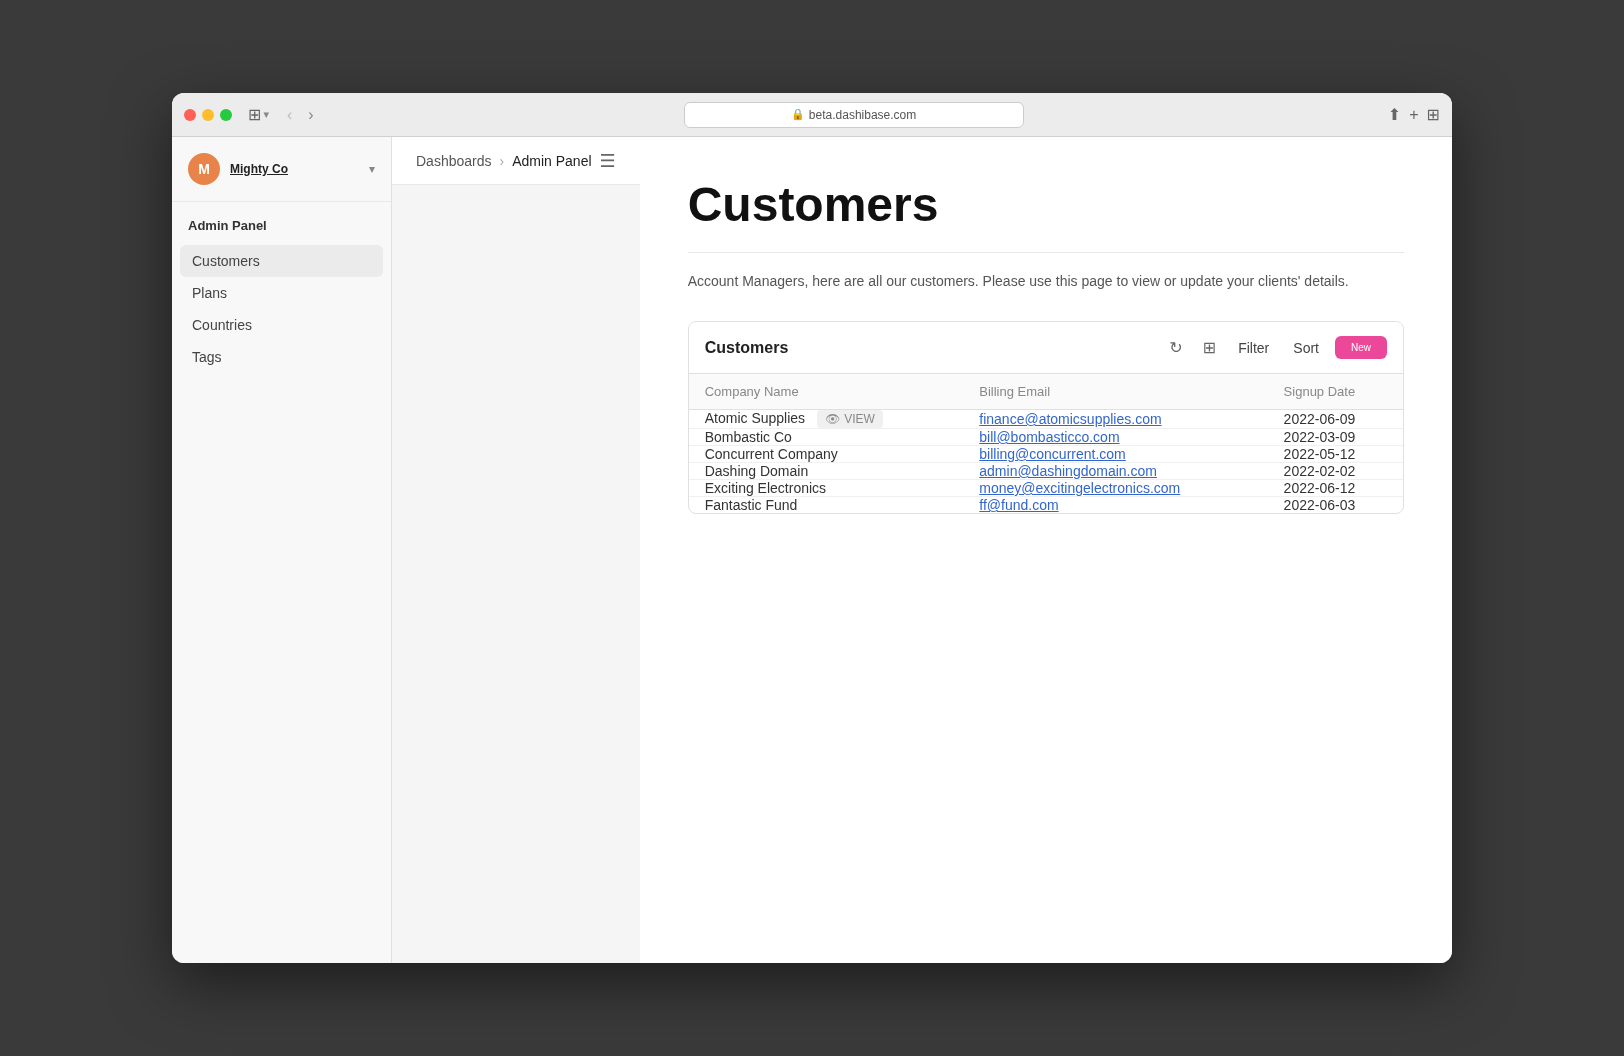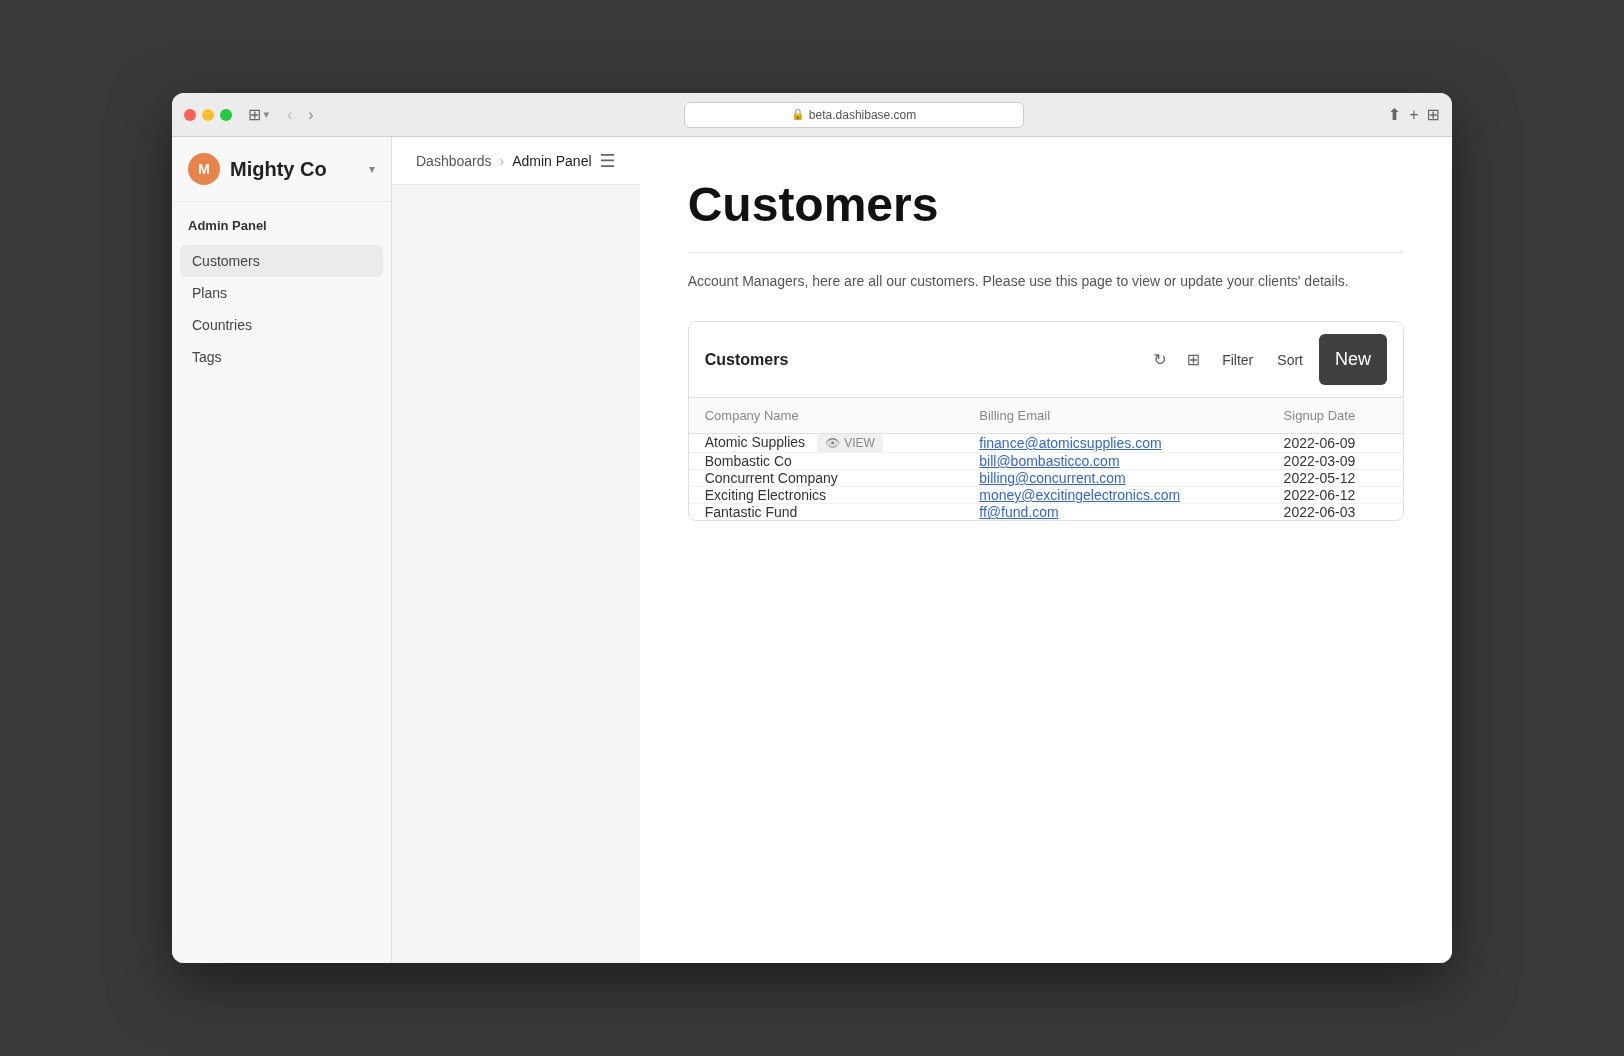--- a/index.html
+++ b/index.html
@@ -130,24 +130,25 @@
       background: #e8834a;
       color: white;
       display: flex;
       align-items: center;
       justify-content: center;
       font-weight: 600;
       font-size: 14px;
       flex-shrink: 0;
     }
     .org-name {
-      font-size: 20px;
+      font-size: 12px;
       font-weight: 600;
       color: #222;
       flex: 1;
+      text-decoration: underline;
     }
     .sidebar-chevron {
       color: #888;
       font-size: 12px;
     }
     .sidebar-section-title {
       padding: 16px 16px 8px;
       font-size: 13px;
       font-weight: 600;
       color: #333;
@@ -262,26 +263,26 @@
     }
     .sort-btn {
       background: none;
       border: none;
       cursor: pointer;
       font-size: 14px;
       color: #444;
       padding: 4px 8px;
     }
     .new-btn {
-      background: #404040;
+      background: #ec4899;
       color: #fff;
       border: none;
       border-radius: 6px;
-      padding: 15px 16px;
-      font-size: 18px;
+      padding: 6px 16px;
+      font-size: 10px;
       font-weight: 500;
       cursor: pointer;
     }
     
     .data-table {
       width: 100%;
       border-collapse: collapse;
     }
     .data-table th {
       text-align: left;
@@ -427,20 +428,25 @@
                   <td>Bombastic Co</td>
                   <td><span class="email-link">bill@bombasticco.com</span></td>
                   <td>2022-03-09</td>
                 </tr>
                 <tr>
                   <td>Concurrent Company</td>
                   <td><span class="email-link">billing@concurrent.com</span></td>
                   <td>2022-05-12</td>
                 </tr>
                 <tr>
+                  <td>Dashing Domain</td>
+                  <td><span class="email-link">admin@dashingdomain.com</span></td>
+                  <td>2022-02-02</td>
+                </tr>
+                <tr>
                   <td>Exciting Electronics</td>
                   <td><span class="email-link">money@excitingelectronics.com</span></td>
                   <td>2022-06-12</td>
                 </tr>
                 <tr>
                   <td>Fantastic Fund</td>
                   <td><span class="email-link">ff@fund.com</span></td>
                   <td>2022-06-03</td>
                 </tr>
               </tbody>

